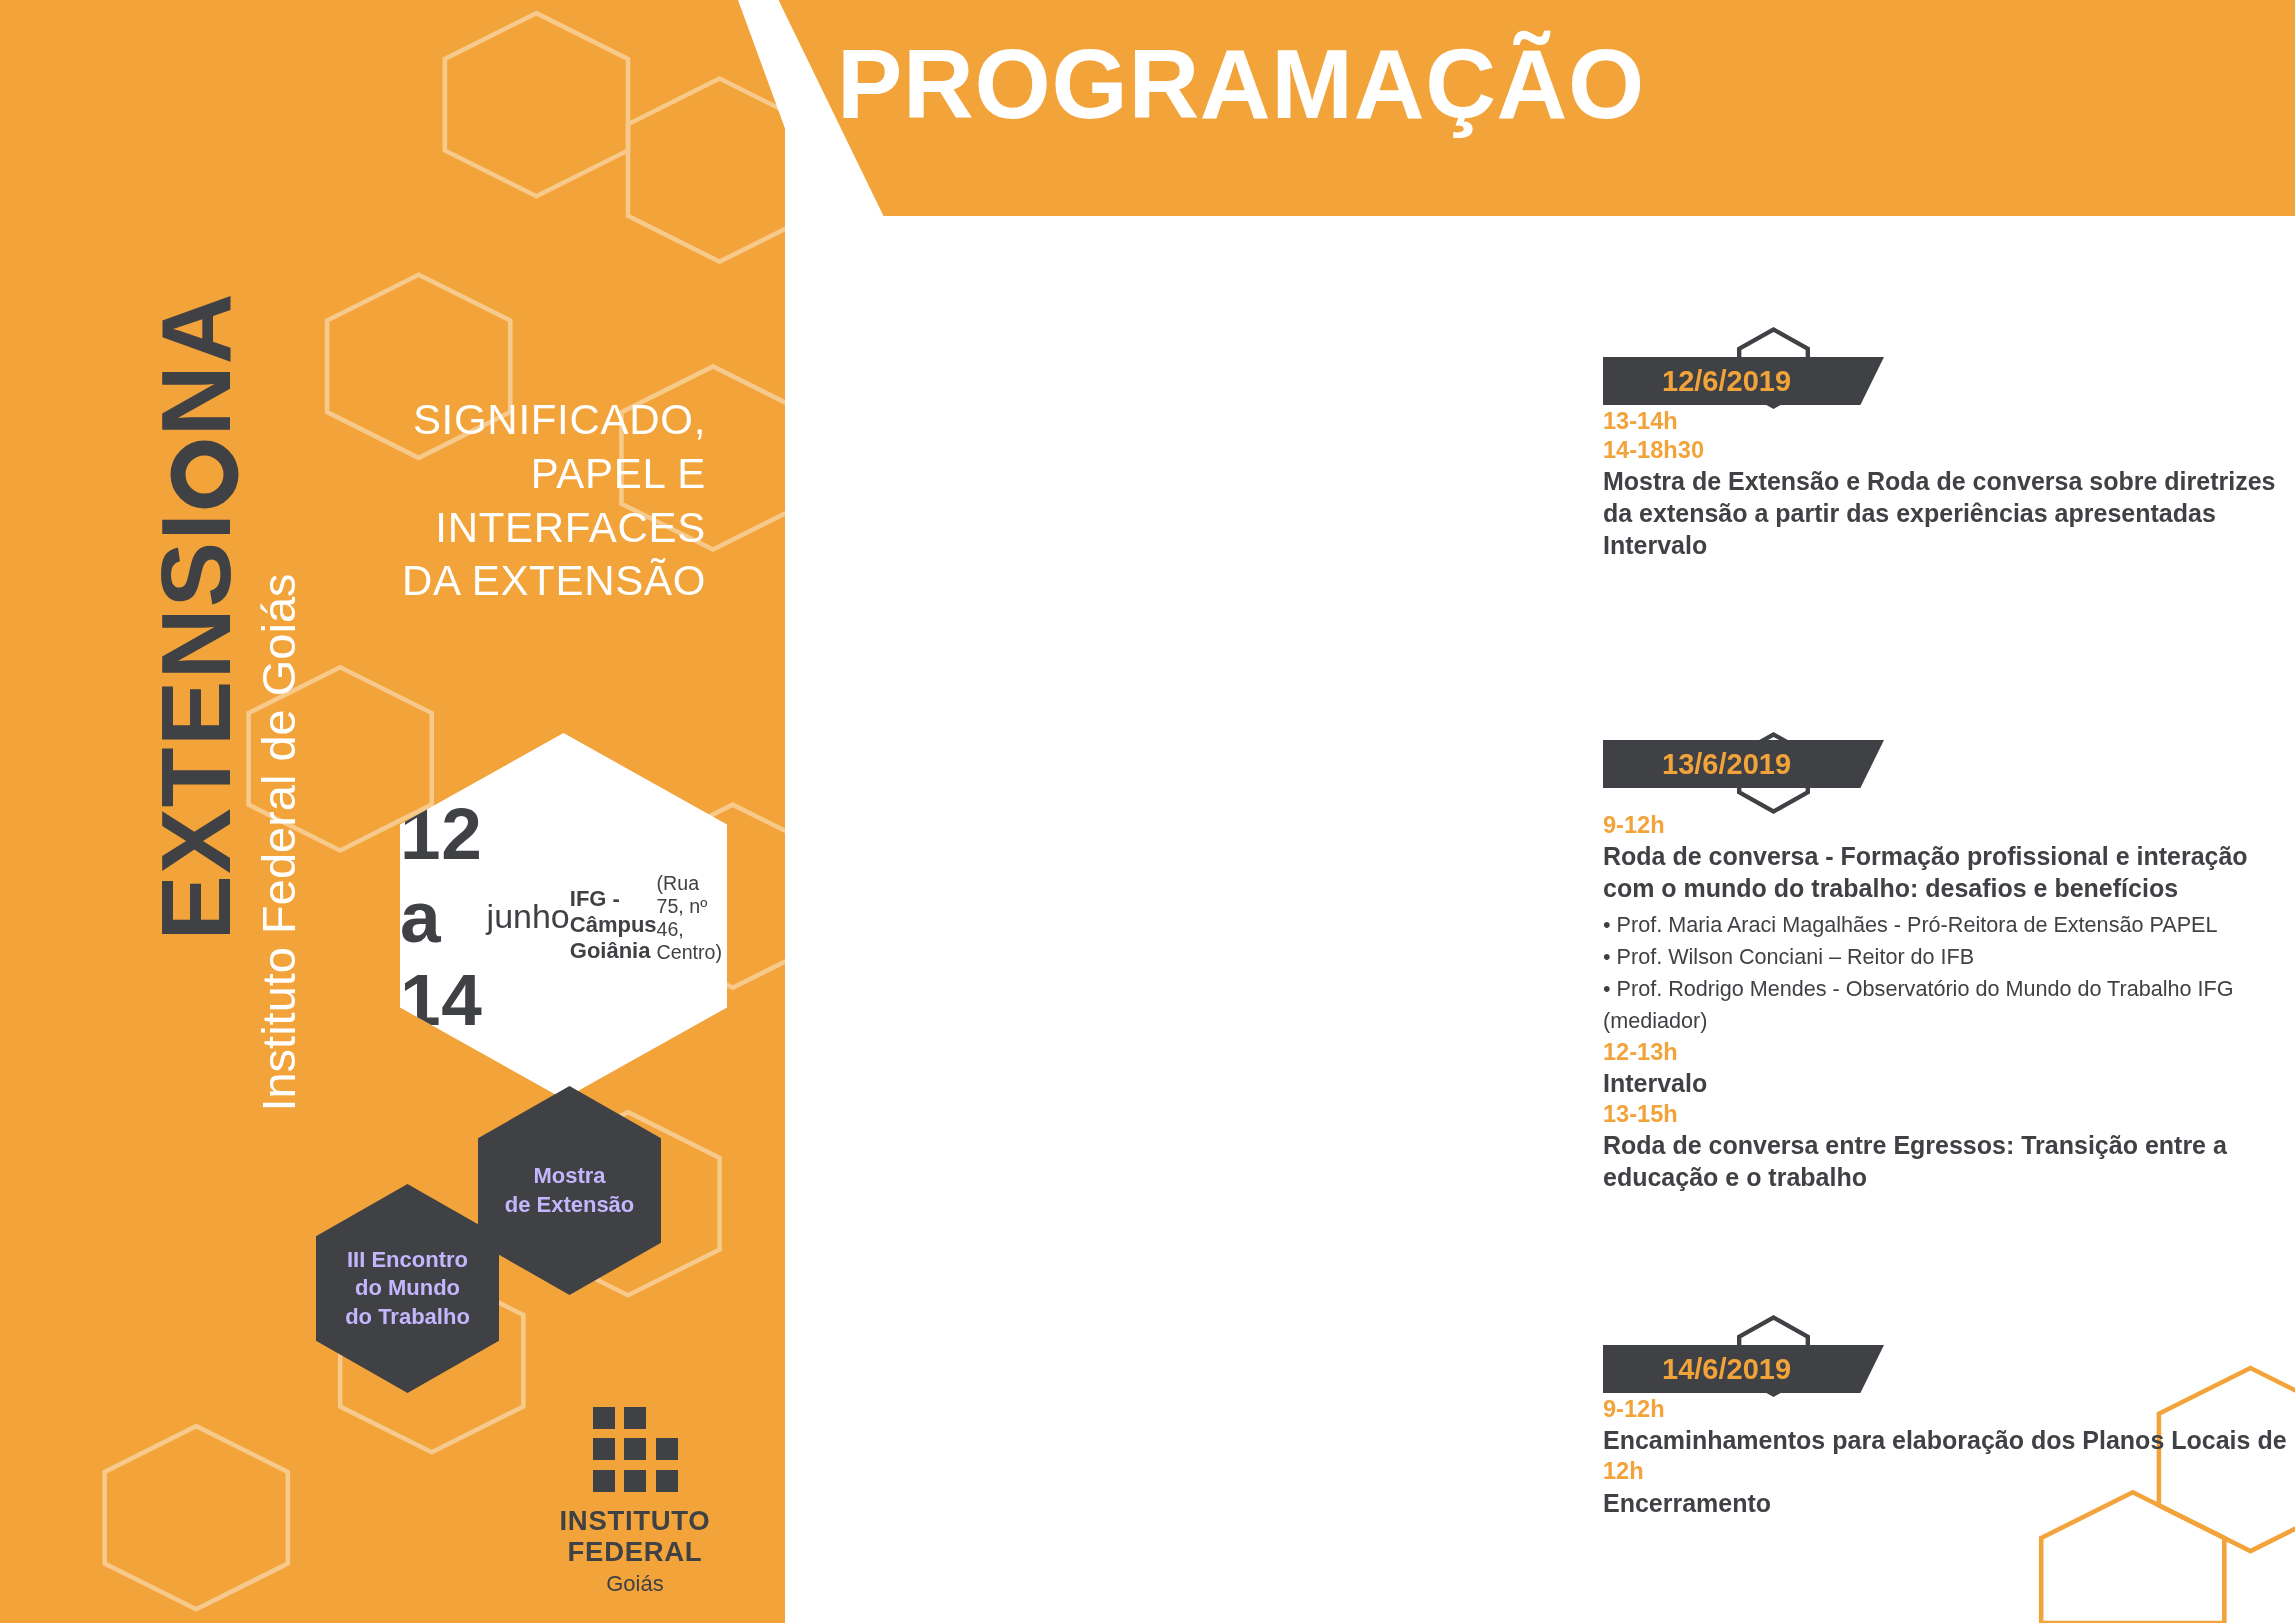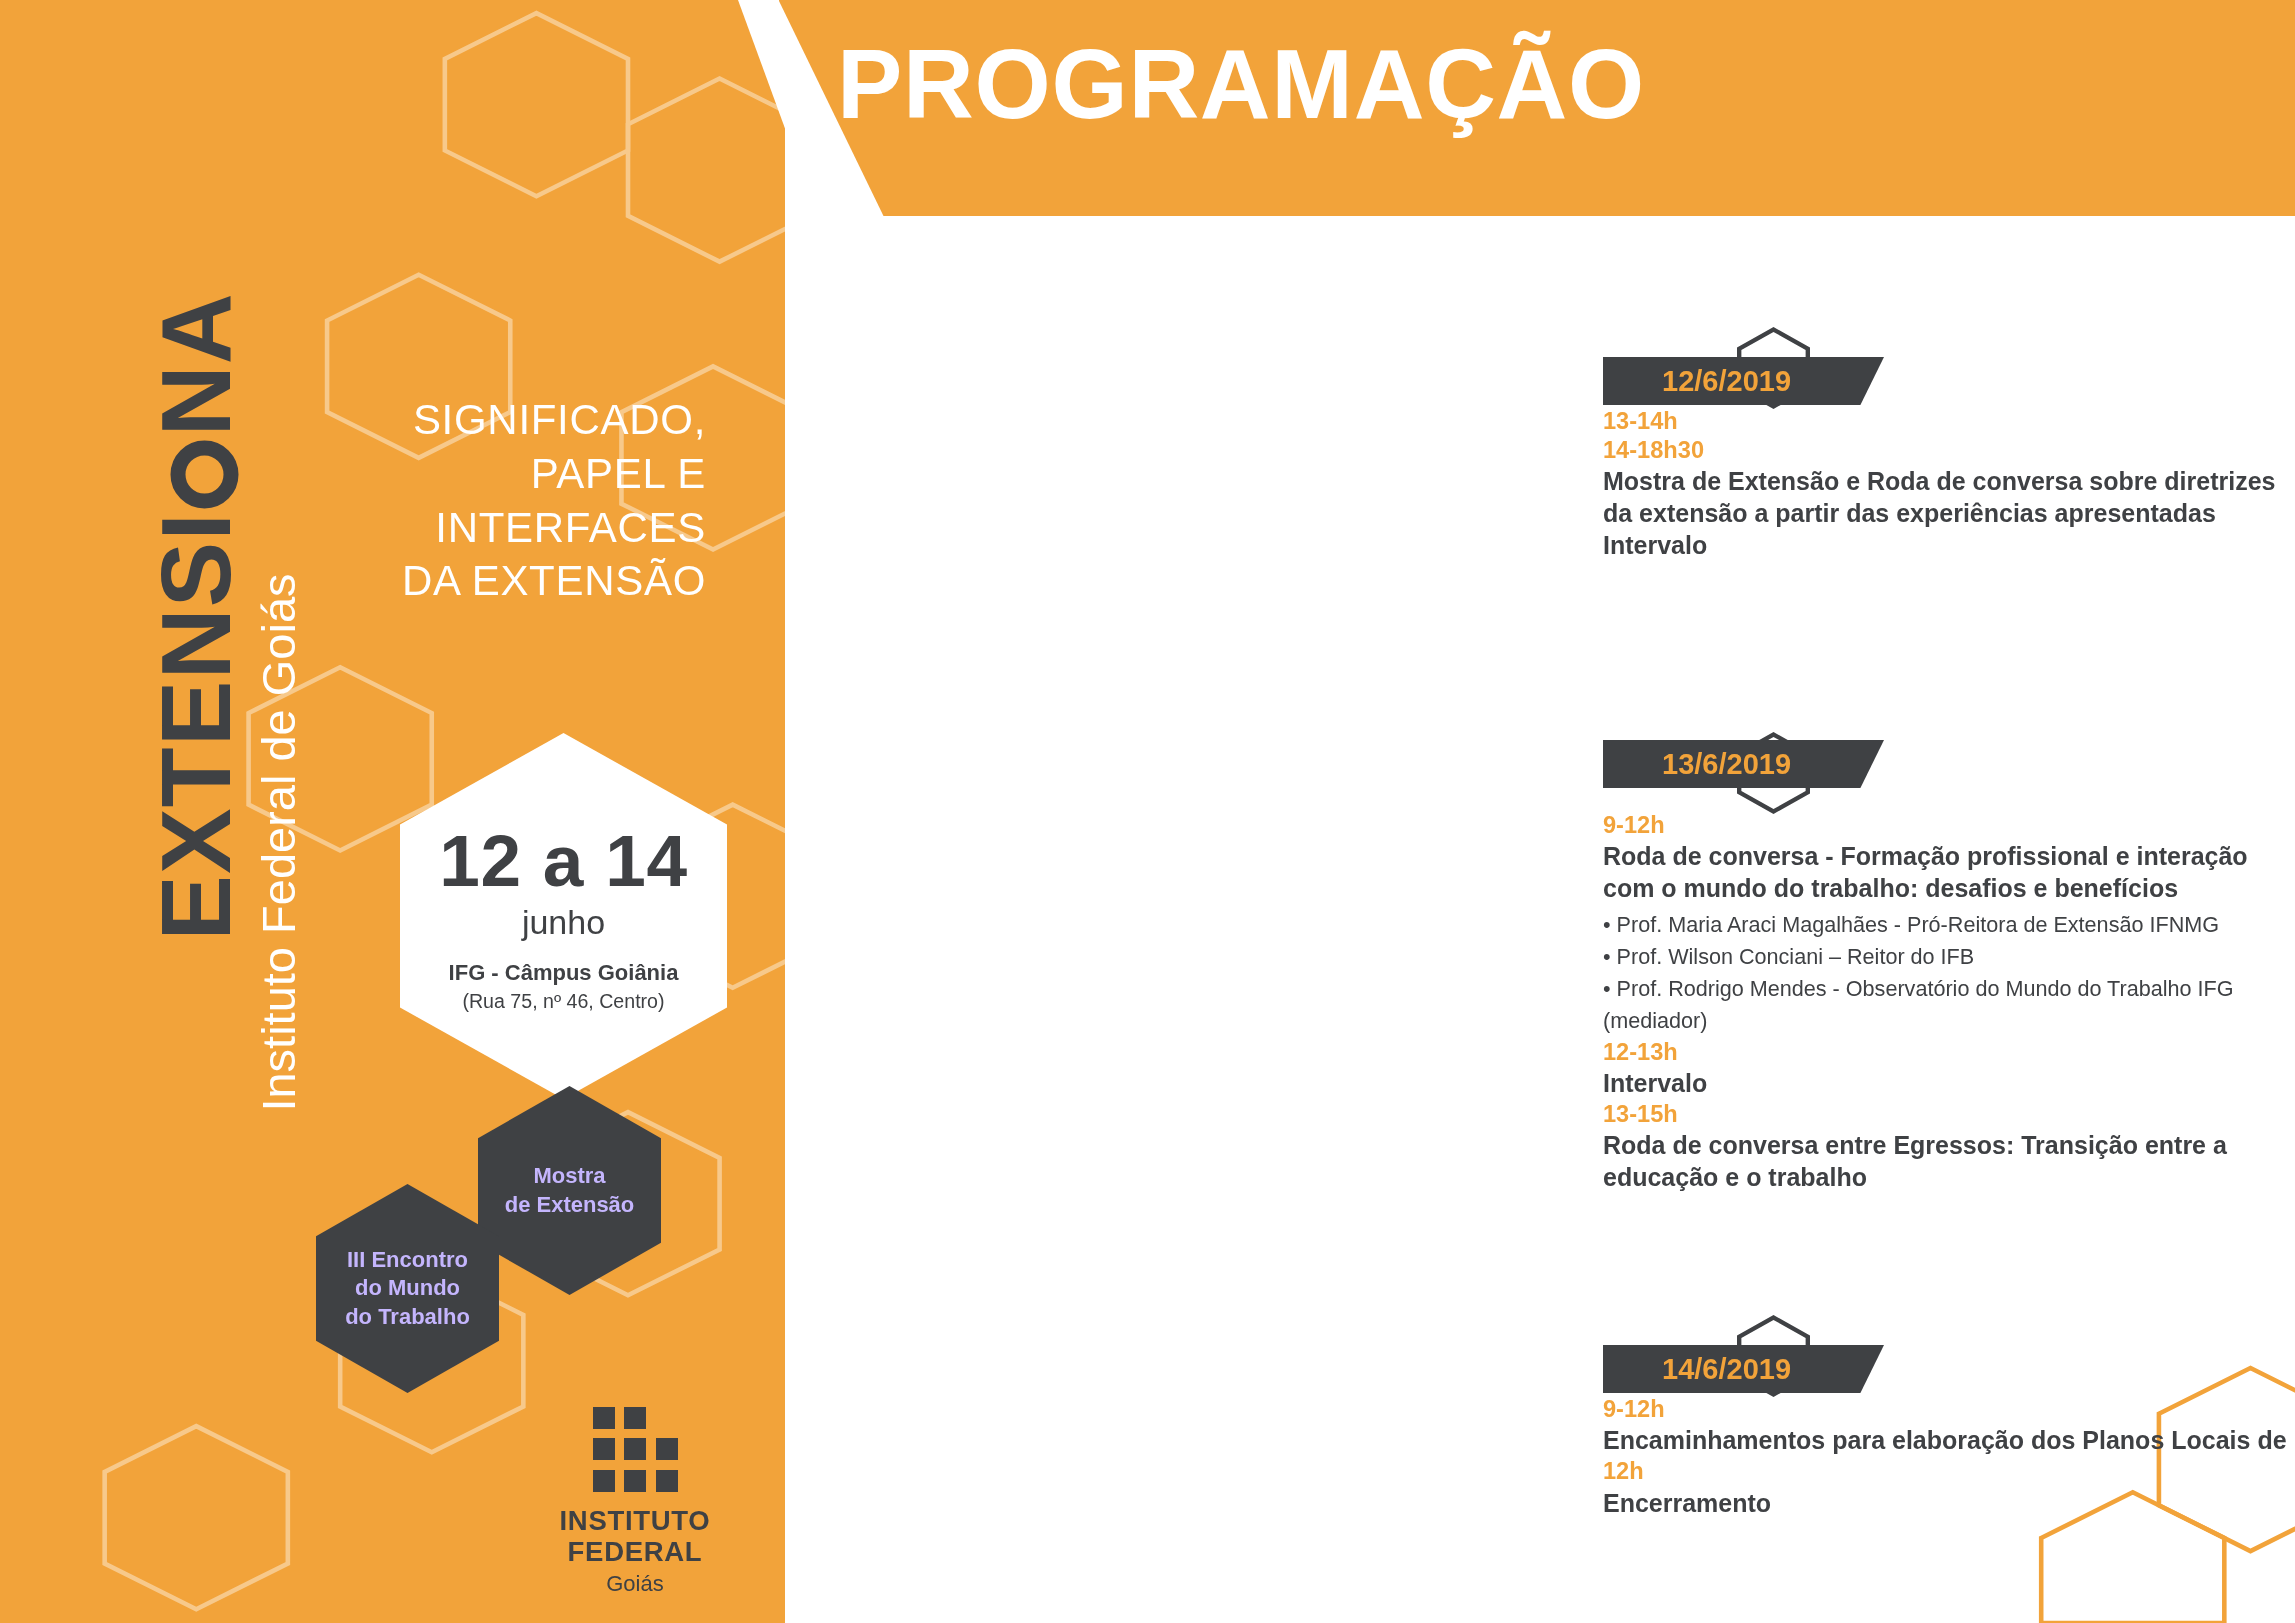--- a/index.html
+++ b/index.html
@@ -76,21 +76,21 @@
     line-height: 1.28;
     letter-spacing: 0.7px;
   }
   
   .hex-date {
     position: absolute;
     left: 400px; top: 733px;
     width: 327px; height: 366px;
     background: #ffffff;
     clip-path: polygon(50% 0%, 100% 25%, 100% 75%, 50% 100%, 0% 75%, 0% 25%);
-    display: flex; flex-direction: column;
+    display: flex; flex-direction: row;
     align-items: center; justify-content: center;
     color: #3F4144;
   }
   .hex-date .big { font-size: 73px; font-weight: bold; letter-spacing: 0.7px; }
   .hex-date .month { font-size: 34px; margin-top: 1.3px; }
   .hex-date .place { font-size: 22px; font-weight: bold; margin-top: 18.3px; }
   .hex-date .addr { font-size: 19.6px; margin-top: 3.9px; }
 
   .hex-dark {
     position: absolute;
@@ -280,21 +280,21 @@
 
     <div class="hexline" style="left:952px; top:732px;"></div>
     <div class="day-ribbon" style="left:818px; top:740px; width:281px;">
       <span>13/6/2019</span>
     </div>
 
     <div class="col" style="left:818px; top:810px; width:687px;">
       <div class="time">9-12h</div>
       <div class="desc">Roda de conversa - Formação profissional e interação com o mundo do trabalho: desafios e benefícios</div>
       <ul class="bullets">
-        <li>Prof. Maria Araci Magalhães - Pró-Reitora de Extensão IFNMG</li>
+        <li>Prof. Maria Araci Magalhães - Pró-Reitora de Extensão PAPEL</li>
         <li>Prof. Wilson Conciani – Reitor do IFB</li>
         <li>Prof. Rodrigo Mendes - Observatório do Mundo do Trabalho IFG</li>
       </ul>
       <div class="subnote">(mediador)</div>
       <div class="time">12-13h</div>
       <div class="desc">Intervalo</div>
       <div class="time">13-15h</div>
       <div class="desc">Roda de conversa entre Egressos: Transição entre a educação e o trabalho</div>
     </div>
 

